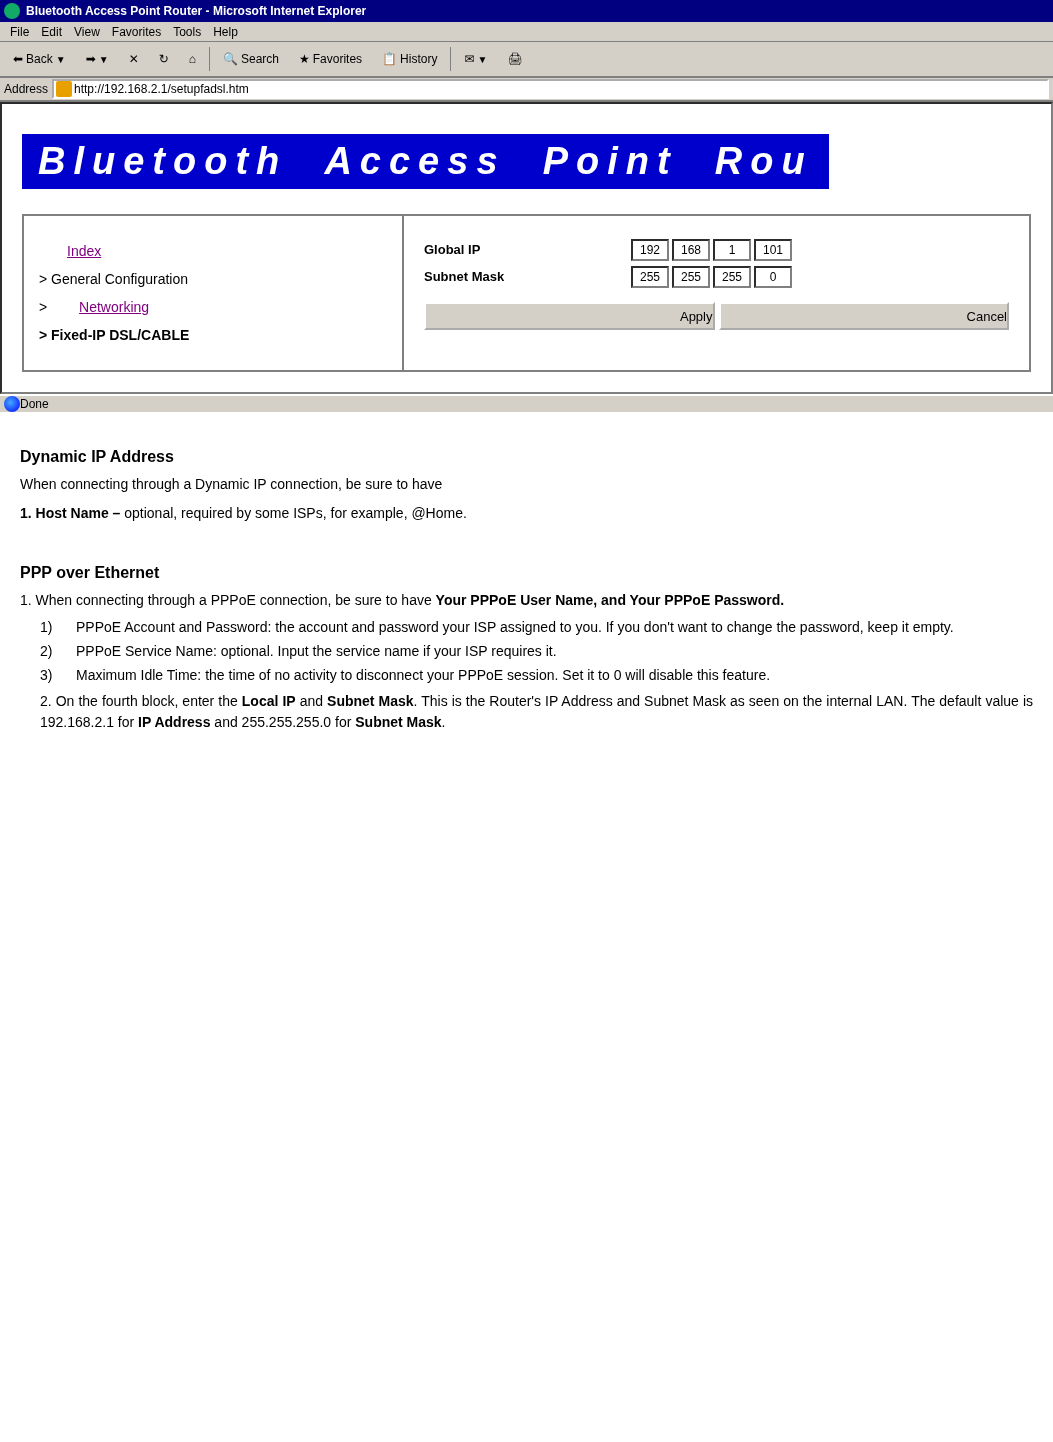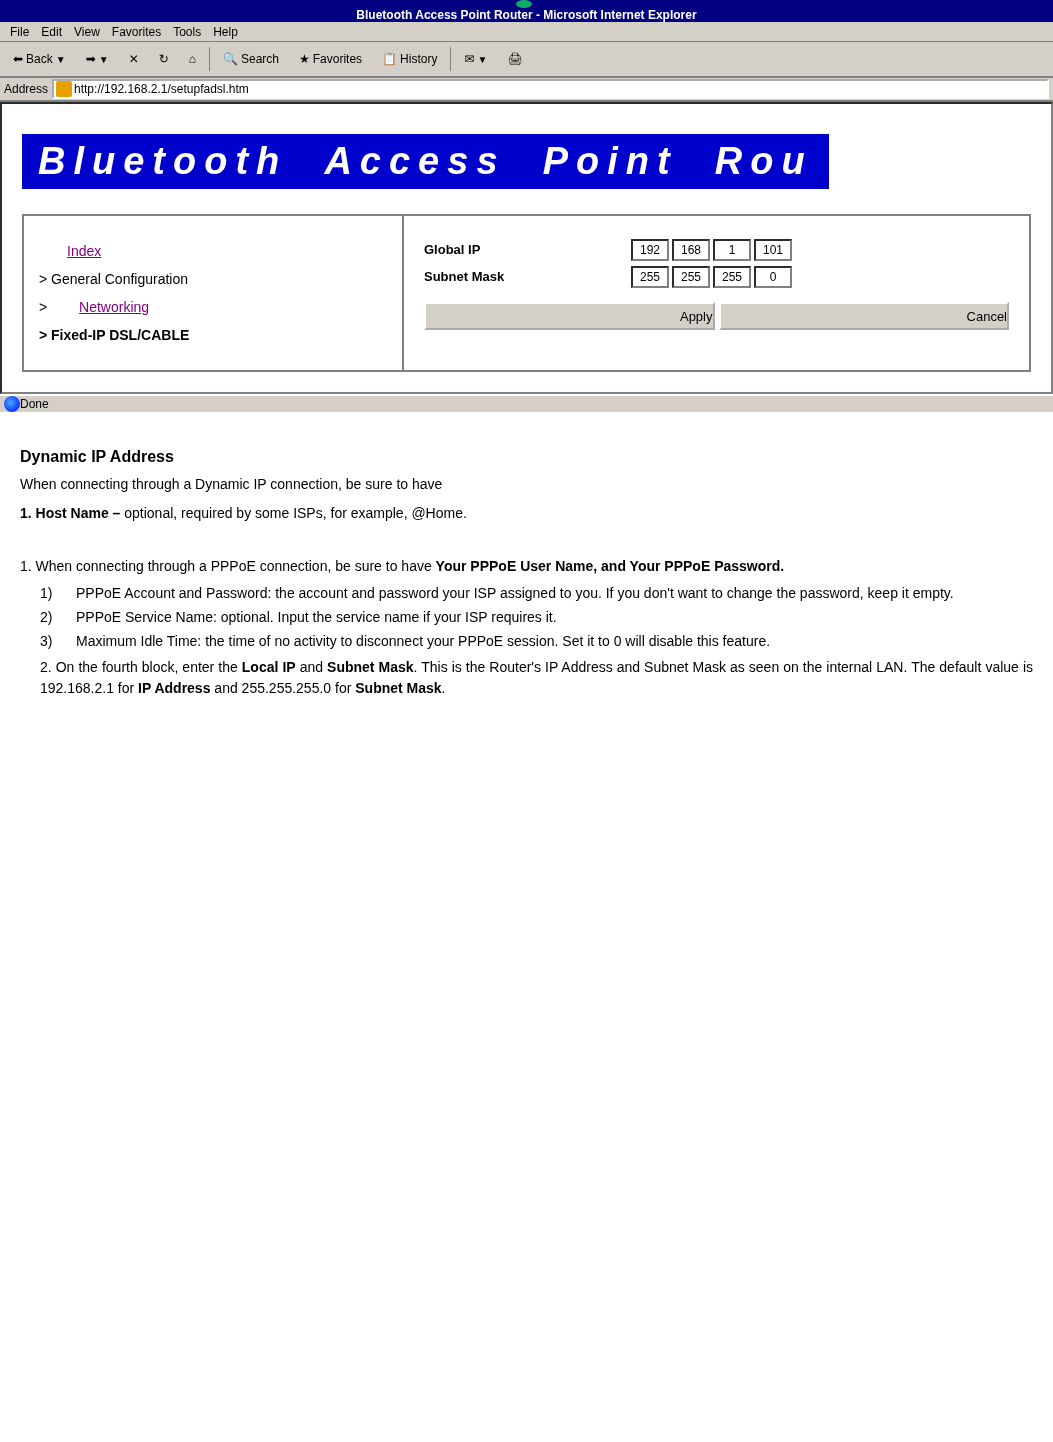--- a/index.html
+++ b/index.html
@@ -15,21 +15,20 @@
     .title-bar {
       background: linear-gradient(to bottom, #0a5, #003);
       background: #000080;
       display: flex;
       align-items: center;
       height: 22px;
       padding: 0 4px;
       color: #fff;
       font-size: 12px;
       font-weight: bold;
-      flex-direction: column;
     }
     .title-bar-icon {
       width: 16px;
       height: 16px;
       background: #1a6;
       border-radius: 50%;
       margin-right: 6px;
       display: inline-block;
     }
 
@@ -390,20 +389,21 @@
 
   <p class="doc-para">When connecting through a Dynamic IP connection, be sure to have</p>
 
   <p class="doc-para">
     <span class="bold">1. Host Name –</span>
     <span> optional, required by some ISPs, for example, @Home.</span>
   </p>
 
   <br>
 
+  <div class="doc-section-title">PPP over Ethernet</div>
 
   <p class="doc-para" style="text-align:justify;">
     <span>1.  When connecting through a PPPoE connection, be sure to have </span><span class="bold">Your PPPoE User Name, and Your PPPoE Password.</span>
   </p>
 
   <div class="numbered-item" style="margin-left:20px;">
     <span class="num-label">1)</span>
     <span>PPPoE Account and Password: the account and password your ISP assigned to you. If you don't want to change the password, keep it empty.</span>
   </div>
 

